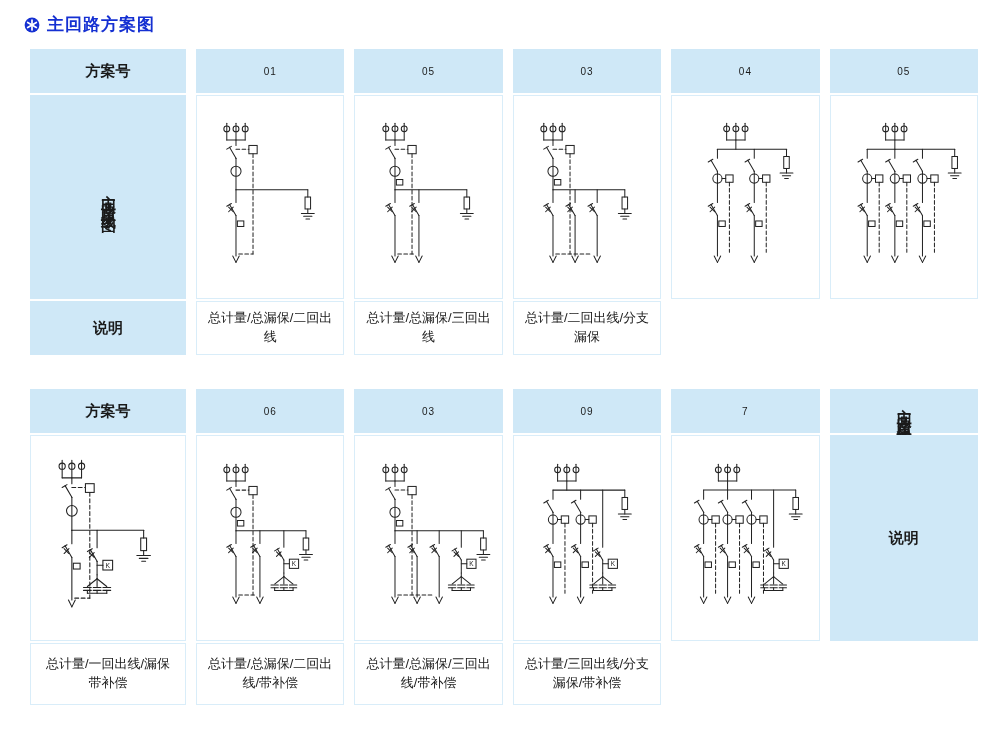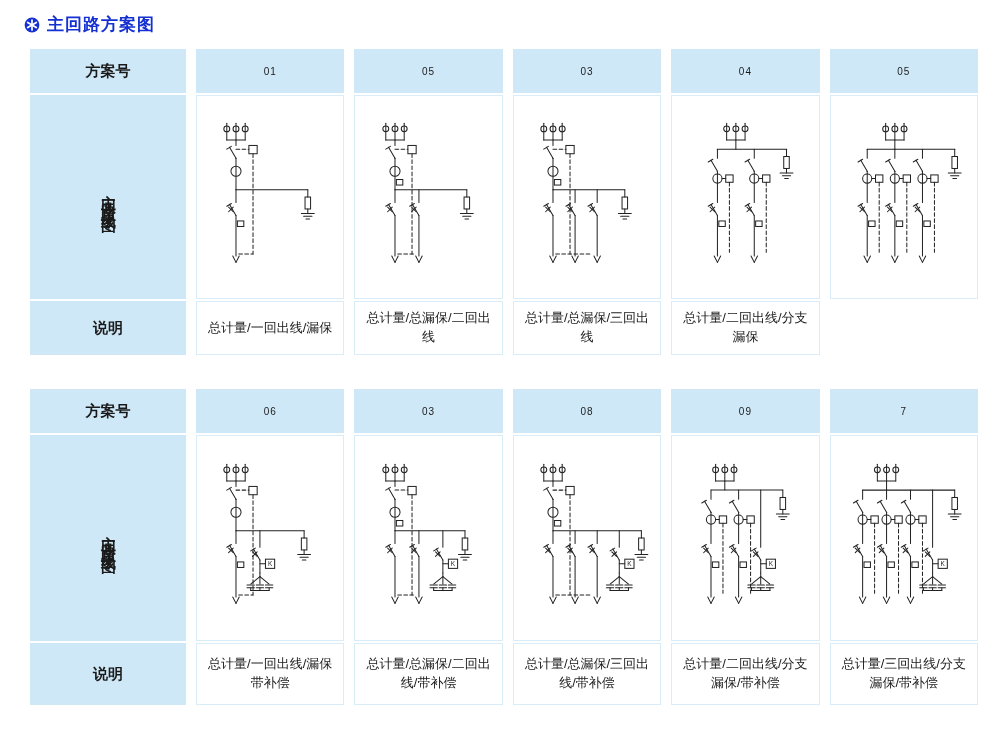--- a/index.html
+++ b/index.html
@@ -324,30 +324,28 @@
             <line x1="98.5" y1="150" x2="95" y2="157"></line>
             <line x1="130" y1="34" x2="130" y2="42"></line>
             <rect x="127" y="42" width="6" height="13"></rect>
             <line x1="130" y1="55" x2="130" y2="60"></line>
             <line x1="123" y1="60" x2="137" y2="60"></line>
             <line x1="125.5" y1="63" x2="134.5" y2="63"></line>
             <line x1="128" y1="66" x2="132" y2="66"></line>
           </svg>
         </div>
         <div class="cell blue head label">说明</div>
-        <div class="cell white desc">总计量/一回出线/漏保</div>
         <div class="cell white desc">总计量/总漏保/二回出线</div>
         <div class="cell white desc">总计量/总漏保/三回出线</div>
         <div class="cell white desc">总计量/二回出线/分支漏保</div>
       </div>
       <div class="scheme-table t2">
         <div class="cell blue head label">方案号</div>
         <div class="cell blue head num">06</div>
         <div class="cell blue head num">03</div>
-        <div class="cell blue head num">08</div>
         <div class="cell blue head num">09</div>
         <div class="cell blue head num">7</div>
         <div class="cell vlabel">主回路单线图</div>
         <div class="cell white diagram">
           <svg viewBox="0 0 150 172" preserveAspectRatio="xMidYMid meet">
             <line x1="28" y1="6" x2="28" y2="24"></line>
             <circle cx="28" cy="12" r="3.2"></circle>
             <line x1="38" y1="6" x2="38" y2="24"></line>
             <circle cx="38" cy="12" r="3.2"></circle>
             <line x1="48" y1="6" x2="48" y2="24"></line>
@@ -706,17 +704,16 @@
             <line x1="130" y1="55" x2="130" y2="60"></line>
             <line x1="123" y1="60" x2="137" y2="60"></line>
             <line x1="125.5" y1="63" x2="134.5" y2="63"></line>
             <line x1="128" y1="66" x2="132" y2="66"></line>
           </svg>
         </div>
         <div class="cell blue head label">说明</div>
         <div class="cell white desc">总计量/一回出线/漏保带补偿</div>
         <div class="cell white desc">总计量/总漏保/二回出线/带补偿</div>
         <div class="cell white desc">总计量/总漏保/三回出线/带补偿</div>
-        <div class="cell white desc">总计量/二回出线/分支漏保/带补偿</div>
         <div class="cell white desc">总计量/三回出线/分支漏保/带补偿</div>
       </div>
     </div>
 </div>
 
 </body></html>

